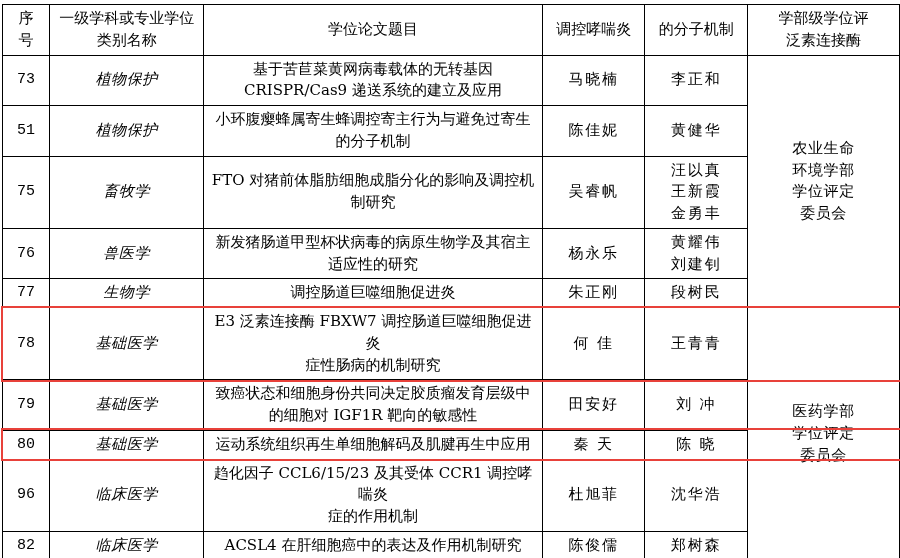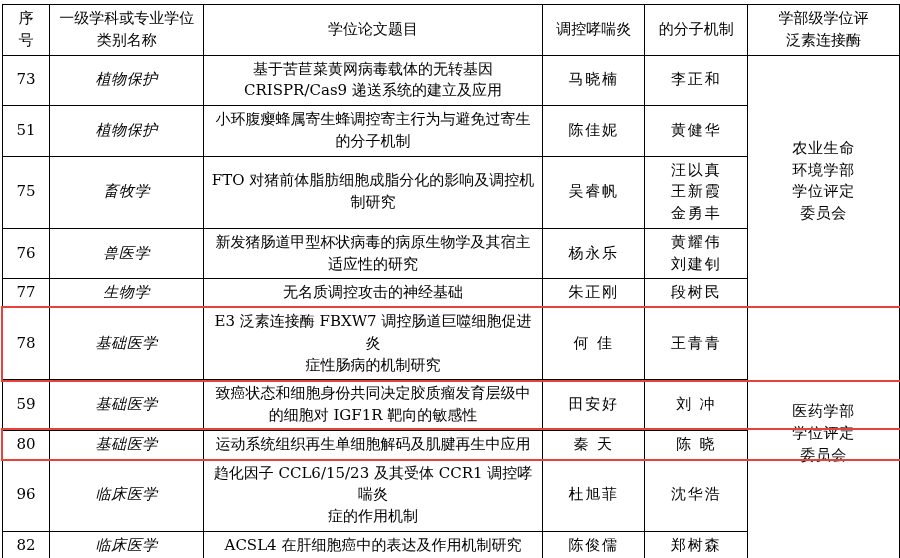--- a/index.html
+++ b/index.html
@@ -53,21 +53,21 @@
   td.author-cell, td.advisor-cell {
     font-size: 15px;
     letter-spacing: 0.12em;
     margin-left: 20px;
   }
   td.committee-cell {
     font-size: 15px;
     line-height: 1.6;
     letter-spacing: 0.04em;
   }
-  td.seq-cell { font-size: 15px; }
+  td.seq-cell { font-size: 15px; font-family: Liberation Mono, monospace; }
   td.disc-cell { font-size: 15px; letter-spacing: 0.04em; font-style: italic; }
   .hdr-seq { letter-spacing: 0; line-height: 1.35; }
   .multi { white-space: pre-line; }
   
   .hl {
     position: absolute;
     border: 2px solid #e8413a;
     pointer-events: none;
     box-sizing: border-box;
   }
@@ -134,37 +134,37 @@
           <td class="disc-cell">兽医学</td>
           <td class="title-cell multi">新发猪肠道甲型杯状病毒的病原生物学及其宿主
 适应性的研究</td>
           <td class="author-cell">杨永乐</td>
           <td class="advisor-cell multi">黄耀伟
 刘建钊</td>
         </tr>
         <tr>
           <td class="seq-cell">77</td>
           <td class="disc-cell">生物学</td>
-          <td class="title-cell multi">无名质调控攻击的神经基础</td>
+          <td class="title-cell multi">调控肠道巨噬细胞促进炎</td>
           <td class="author-cell">朱正刚</td>
           <td class="advisor-cell multi">段树民</td>
         </tr>
         <tr>
           <td class="seq-cell">78</td>
           <td class="disc-cell">基础医学</td>
           <td class="title-cell multi">E3 泛素连接酶 FBXW7 调控肠道巨噬细胞促进炎
 症性肠病的机制研究</td>
           <td class="author-cell">何 佳</td>
           <td class="advisor-cell multi">王青青</td>
           <td class="committee-cell multi" rowspan="5">医药学部
 学位评定
 委员会</td>
         </tr>
         <tr>
-          <td class="seq-cell">59</td>
+          <td class="seq-cell">79</td>
           <td class="disc-cell">基础医学</td>
           <td class="title-cell multi">致癌状态和细胞身份共同决定胶质瘤发育层级中
 的细胞对 IGF1R 靶向的敏感性</td>
           <td class="author-cell">田安好</td>
           <td class="advisor-cell multi">刘 冲</td>
         </tr>
         <tr>
           <td class="seq-cell">80</td>
           <td class="disc-cell">基础医学</td>
           <td class="title-cell multi">运动系统组织再生单细胞解码及肌腱再生中应用</td>

